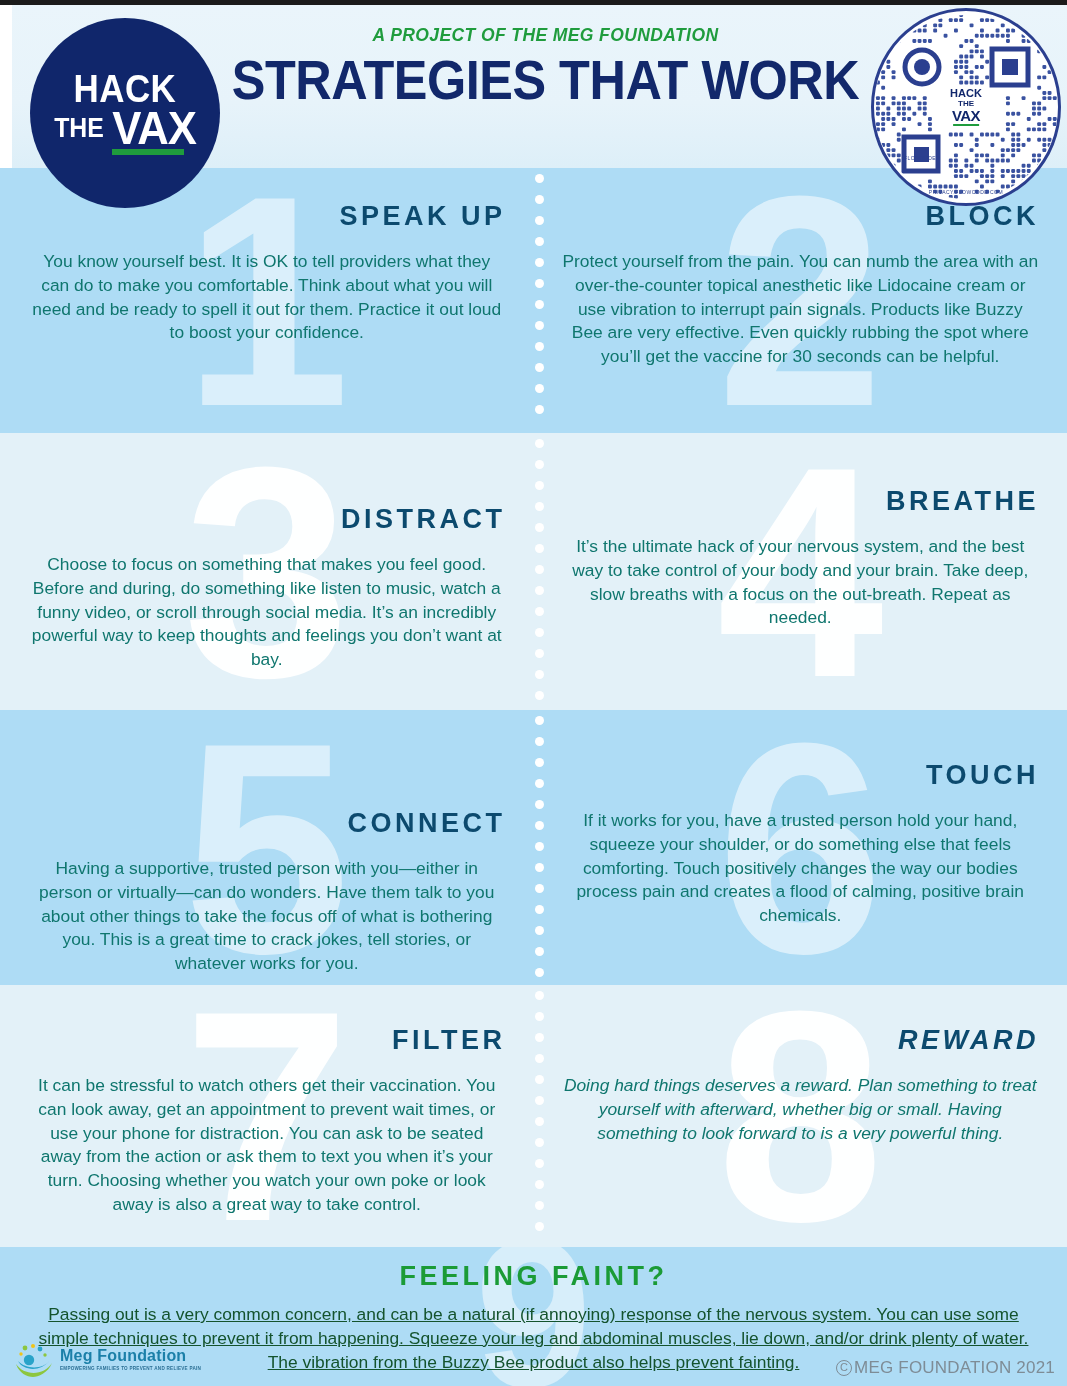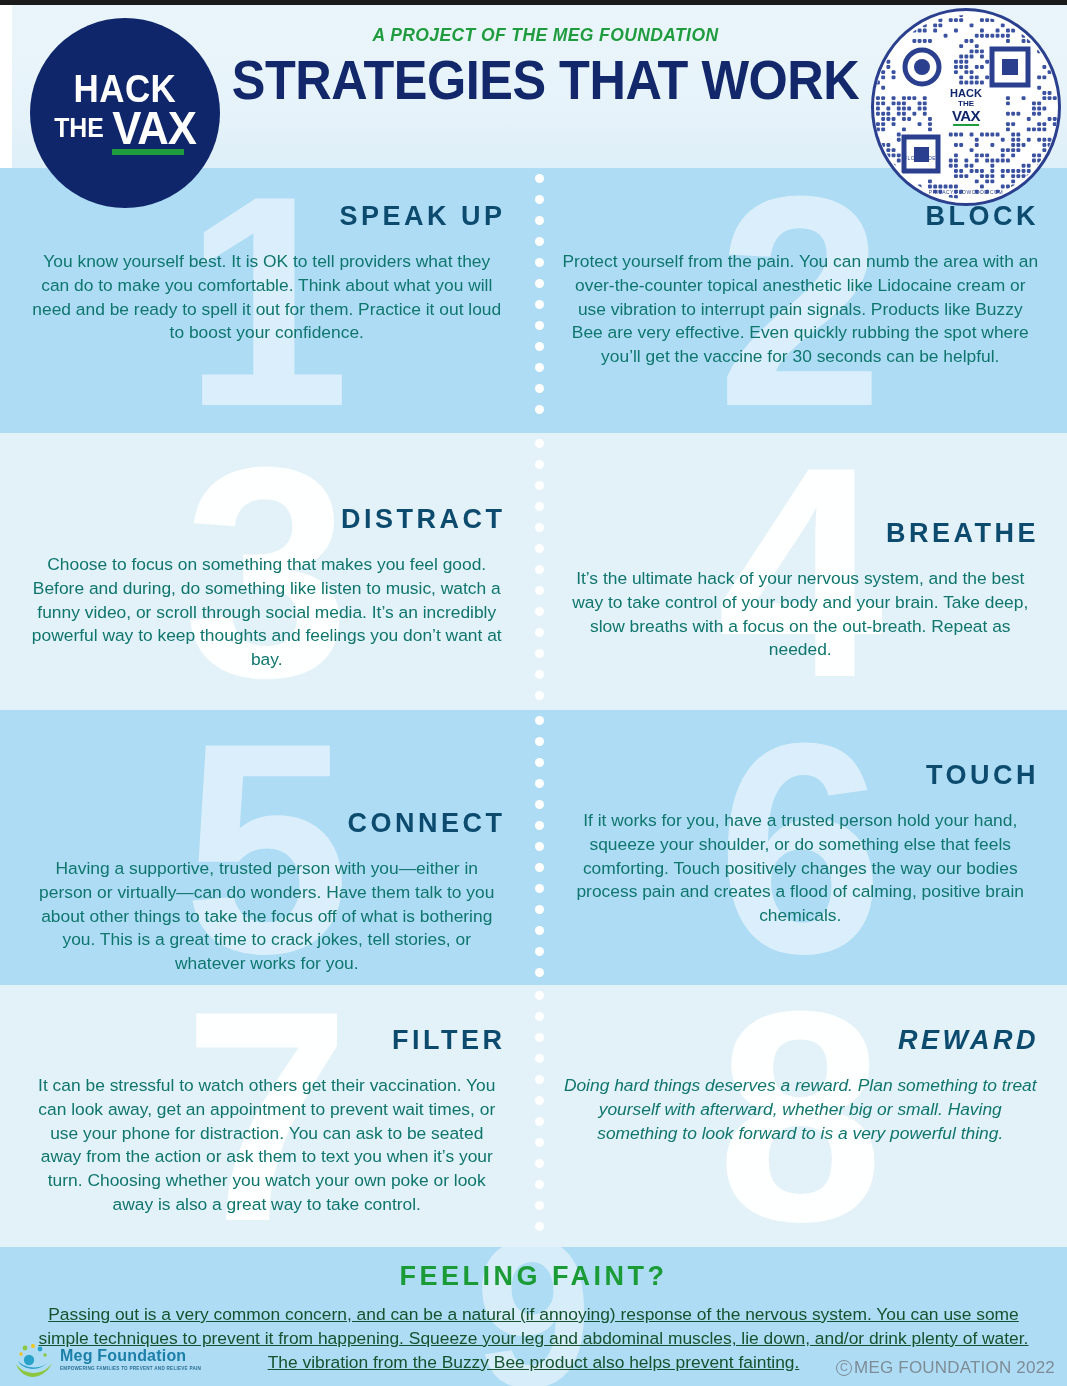--- a/index.html
+++ b/index.html
@@ -668,21 +668,21 @@
   <div class="row light" style="height:277px;">
     <div class="cell">
       <div class="bignum">3</div>
       <div class="inner" style="padding-top:71px;">
         <h2>DISTRACT</h2>
         <p>Choose to focus on something that makes you feel good. Before and during, do something like listen to music, watch a funny video, or scroll through social media. It’s an incredibly powerful way to keep thoughts and feelings you don’t want at bay.</p>
       </div>
     </div>
     <div class="cell">
       <div class="bignum">4</div>
-      <div class="inner" style="padding-top:53px;margin-top:32px;">
+      <div class="inner" style="padding-top:53px;">
         <h2>BREATHE</h2>
         <p>It’s the ultimate hack of your nervous system, and the best way to take control of your body and your brain. Take deep, slow breaths with a focus on the out-breath. Repeat as needed.</p>
       </div>
     </div>
     <div class="dots">
         <i></i>
         <i></i>
         <i></i>
         <i></i>
         <i></i>
@@ -781,15 +781,15 @@
       </svg>
     </span>
     <span class="meg-text">
       <span class="meg-name" style="display:block;">Meg Foundation</span>
       <span class="meg-tag" style="display:block;">EMPOWERING FAMILIES TO PREVENT AND RELIEVE PAIN</span>
     </span>
   </div>
 
   <div class="copyright">
     <span class="cmark">C</span>
-    <span>MEG FOUNDATION 2022</span>
+    <span>MEG FOUNDATION 2021</span>
   </div>
 </div>
 
 </body></html>

